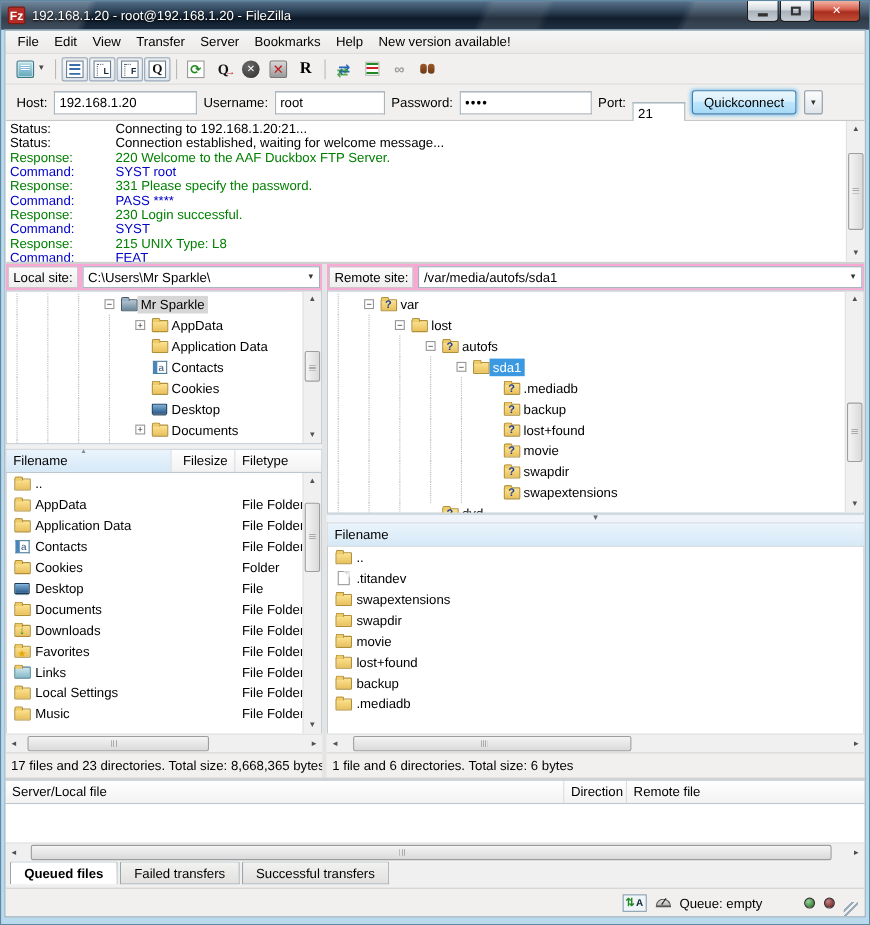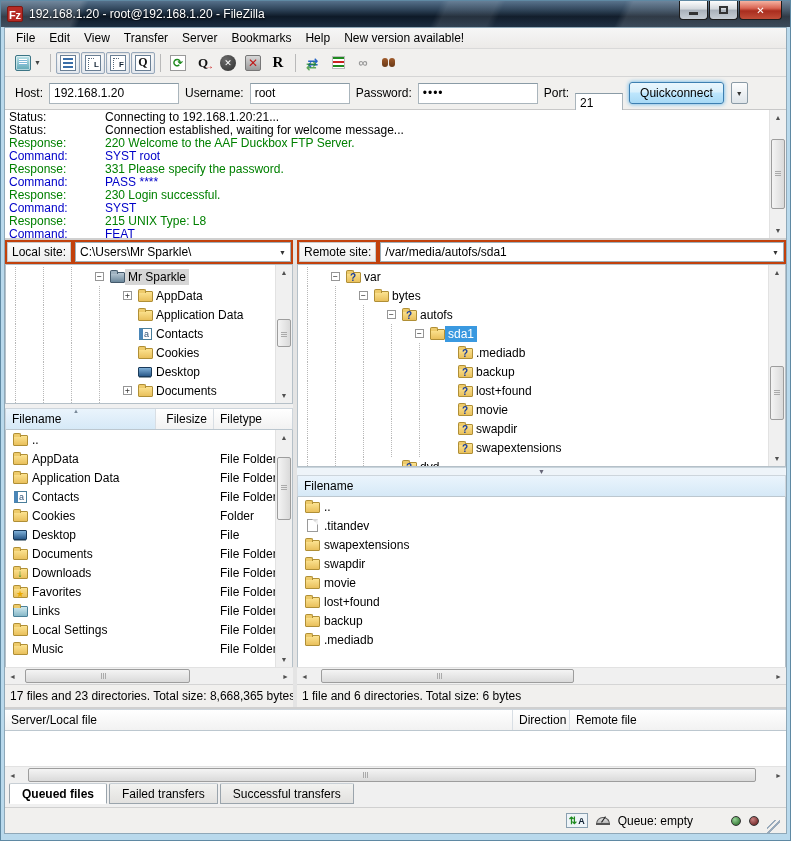--- a/index.html
+++ b/index.html
@@ -89,21 +89,21 @@
   .hscroll .track { flex:1; position:relative; }
   .hthumb { position:absolute; top:1px; bottom:1px; background:linear-gradient(#f4f4f4,#dadada); border:1px solid #9d9d9d; border-radius:2px; }
   .hthumb::after { content:""; position:absolute; top:3px; bottom:3px; left:46%; width:6px; background:repeating-linear-gradient(90deg,#aaa 0 1px,transparent 1px 2px); }
 
   
   .panes { flex:1; display:flex; overflow:hidden; background:#e8e8e8; }
   .pane { display:flex; flex-direction:column; background:#f0f0f0; overflow:hidden; }
   .pane.left { width:288px; flex:0 0 288px; }
   .pane.right { flex:1; }
   .pane-split { width:4px; flex:0 0 4px; background:#e4e4e4; }
-  .siterow { height:24px; flex:0 0 24px; display:flex; align-items:center; gap:4px; padding:0 2px; background:#c2410c; }
+  .siterow { height:24px; flex:0 0 24px; display:flex; align-items:center; gap:4px; padding:0 2px; background:#f9a8d4; }
   .site-label { white-space:nowrap; padding:2px 4px; border:1px solid #c8c8c8; background:linear-gradient(#fcfcfc,#eee); }
   .combo { flex:1; height:20px; background:#fff; border:1px solid #9fb0ba; display:flex; align-items:center; }
   .combo .val { flex:1; padding:0 4px; white-space:nowrap; overflow:hidden; }
   .combo .drop { width:15px; font-size:7px; color:#333; text-align:center; }
   .treebox { background:#fff; border:1px solid #b5c0c8; display:flex; overflow:hidden; }
   .pane.left .treebox { height:140px; flex:0 0 140px; }
   .pane.right .treebox { height:203px; flex:0 0 203px; }
   .treerows { flex:1; overflow:hidden; padding-top:2px; }
   .trow { height:19px; display:flex; align-items:center; white-space:nowrap; }
   .guide { width:19px; flex:0 0 19px; align-self:stretch; border-left:1px dotted #b8b8b8; margin-left:9px; }
@@ -608,21 +608,21 @@
               </span>
               <span class="trow">
                 <span class="guide"></span>
                 <span class="guide"></span>
                 <span class="expslot">
                   <span class="exp">−</span>
                 </span>
                 <span class="ic">
                   <span class="fbase"></span>
                 </span>
-                <span class="tlabel">bytes</span>
+                <span class="tlabel">lost</span>
               </span>
               <span class="trow">
                 <span class="guide"></span>
                 <span class="guide"></span>
                 <span class="guide"></span>
                 <span class="expslot">
                   <span class="exp">−</span>
                 </span>
                 <span class="ic">
                   <span class="fbase"></span>

